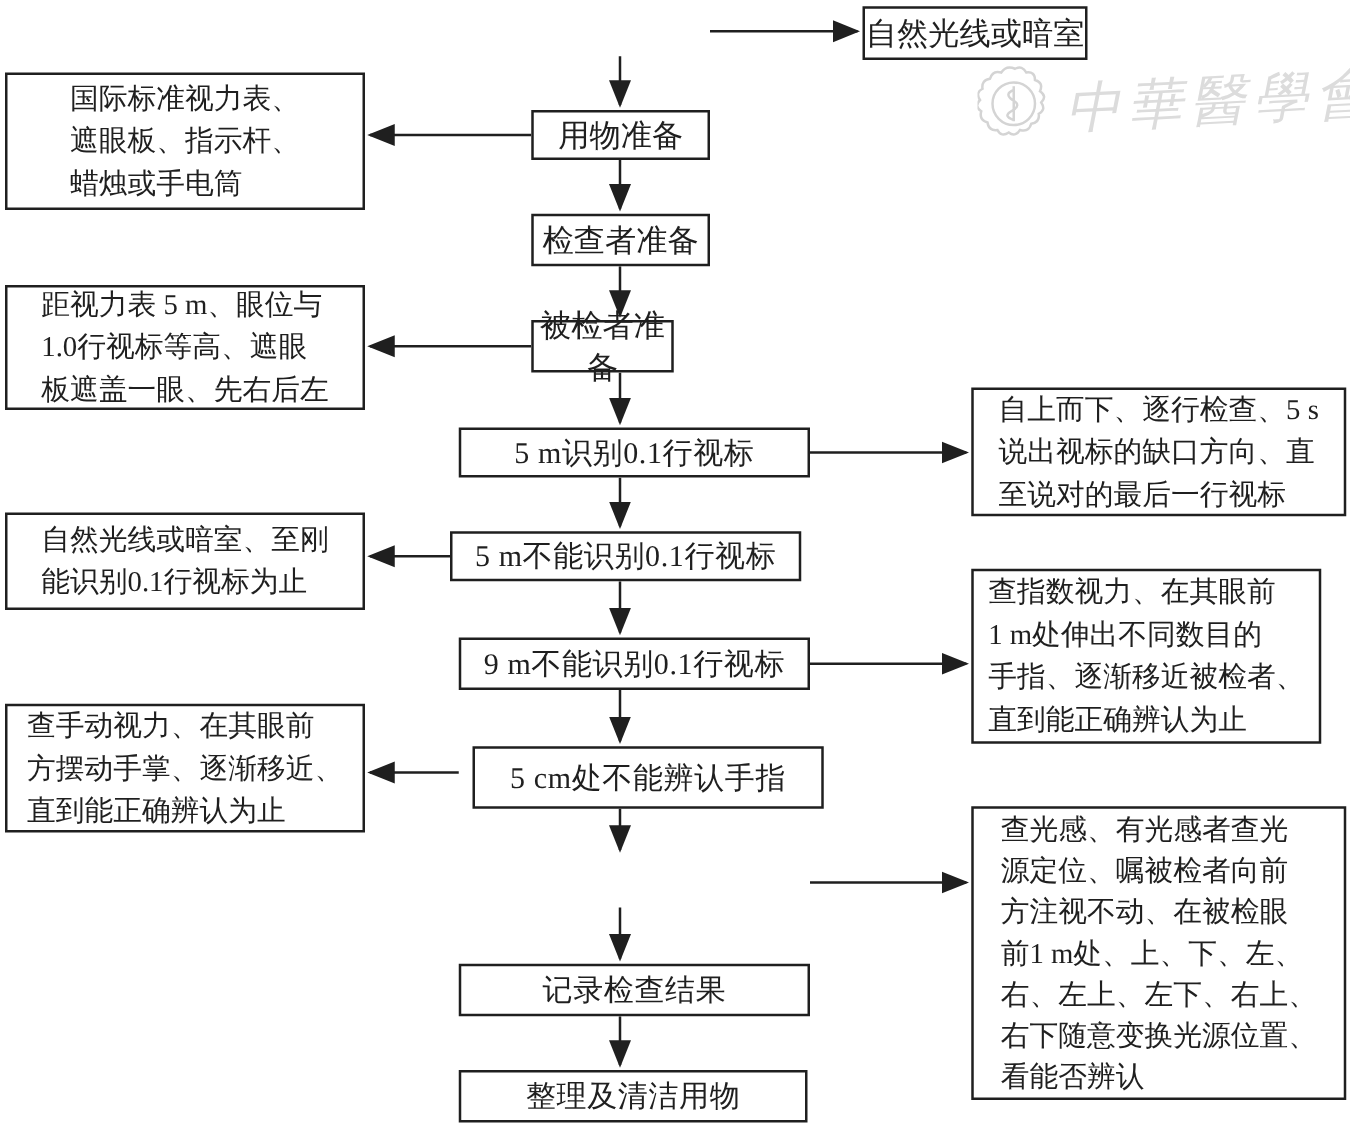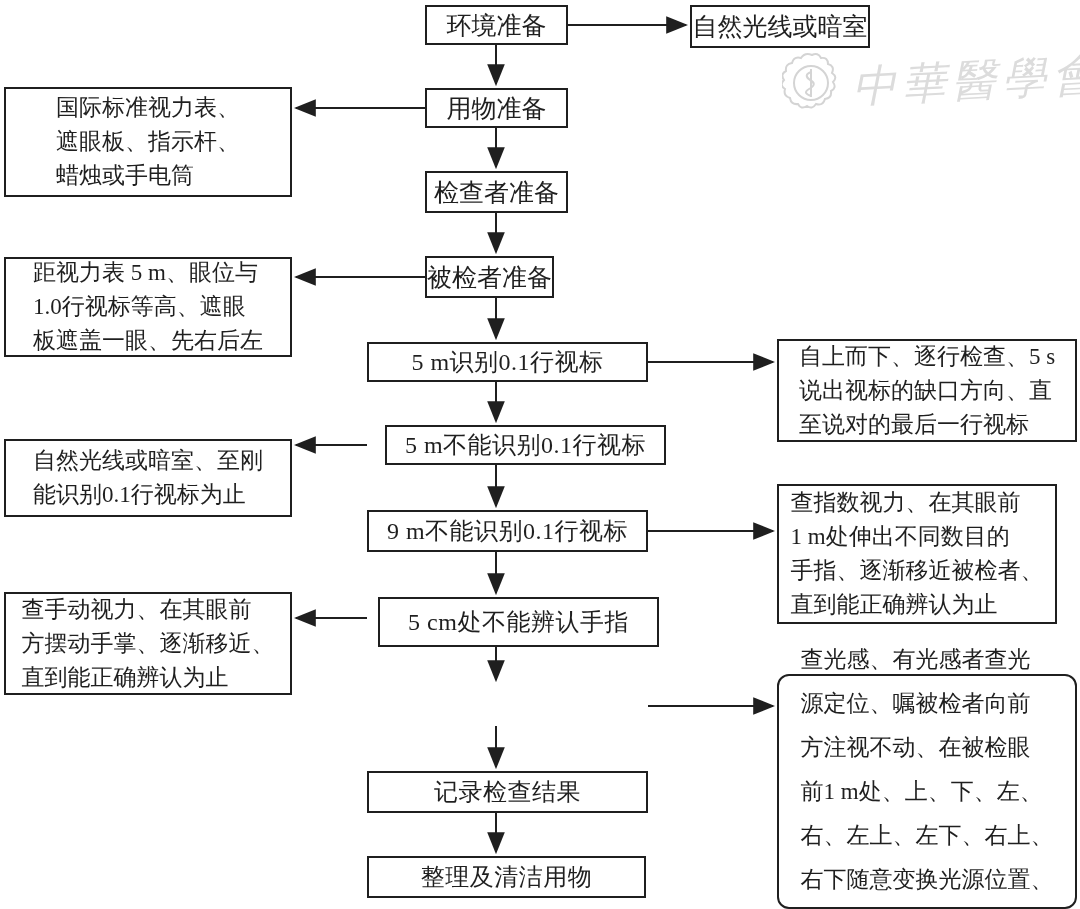--- a/index.html
+++ b/index.html
@@ -16,23 +16,23 @@
     position:absolute;
     box-sizing:border-box;
     border:2px solid #1f1f1f;
     background:#ffffff;
     display:flex;align-items:center;justify-content:center;
     z-index:2;
   }
   .node .lbl{white-space:pre-line;}
   .center-node{font-size:25px;text-align:center;}
   .wide-node{font-size:24px;text-align:center;letter-spacing:0.5px;}
-  .annot-node{font-size:23px;line-height:34px;text-align:left;margin-top:29px;}
+  .annot-node{font-size:23px;line-height:34px;text-align:left;}
   .annot-node .lbl{margin:0 auto;}
-  .r3{line-height:44px;border-radius:12px;}
+  .r3{line-height:33px;}
   .watermark{
     position:absolute;z-index:0;color:#d8d8d8;
   }
   .wm-text{
     position:absolute;left:852px;top:52px;width:230px;
     font-size:44px;letter-spacing:6px;font-style:italic;
     color:#dcdcdc;transform:rotate(-3deg);
     font-family:"DejaVu Serif",serif;white-space:nowrap;
   }
   .wm-seal{position:absolute;left:782px;top:52px;}
@@ -77,39 +77,36 @@
       <line x1="648" y1="531" x2="773" y2="531" marker-end="url(#ah)"></line>
       <line x1="648" y1="706" x2="773" y2="706" marker-end="url(#ah)"></line>
 
       <line x1="425" y1="108" x2="296" y2="108" marker-end="url(#ah)"></line>
       <line x1="425" y1="277" x2="296" y2="277" marker-end="url(#ah)"></line>
       <line x1="367" y1="445" x2="296" y2="445" marker-end="url(#ah)"></line>
       <line x1="367" y1="618" x2="296" y2="618" marker-end="url(#ah)"></line>
     </g>
   </svg>
 
-  <div class="node center-node" style="left:425px;top:5px;width:143px;height:40px">
-    <span class="lbl">环境准备</span>
-  </div>
   <div class="node center-node" style="left:690px;top:5px;width:180px;height:43px">
     <span class="lbl">自然光线或暗室</span>
   </div>
   <div class="node center-node" style="left:425px;top:88px;width:143px;height:40px">
     <span class="lbl">用物准备</span>
   </div>
   <div class="node center-node" style="left:425px;top:171px;width:143px;height:42px">
     <span class="lbl">检查者准备</span>
   </div>
-  <div class="node center-node" style="left:425px;top:256px;width:129px;height:42px">
+  <div class="node center-node" style="left:425px;top:256px;width:114px;height:42px">
     <span class="lbl">被检者准备</span>
   </div>
   <div class="node wide-node" style="left:367px;top:342px;width:281px;height:40px">
     <span class="lbl">5 m识别0.1行视标</span>
   </div>
-  <div class="node wide-node" style="left:385px;top:425px;width:281px;height:40px">
+  <div class="node wide-node" style="left:360px;top:425px;width:281px;height:40px">
     <span class="lbl">5 m不能识别0.1行视标</span>
   </div>
   <div class="node wide-node" style="left:367px;top:510px;width:281px;height:42px">
     <span class="lbl">9 m不能识别0.1行视标</span>
   </div>
   <div class="node wide-node" style="left:378px;top:597px;width:281px;height:50px">
     <span class="lbl">5 cm处不能辨认手指</span>
   </div>
   <div class="node wide-node" style="left:367px;top:771px;width:281px;height:42px">
     <span class="lbl">记录检查结果</span>

